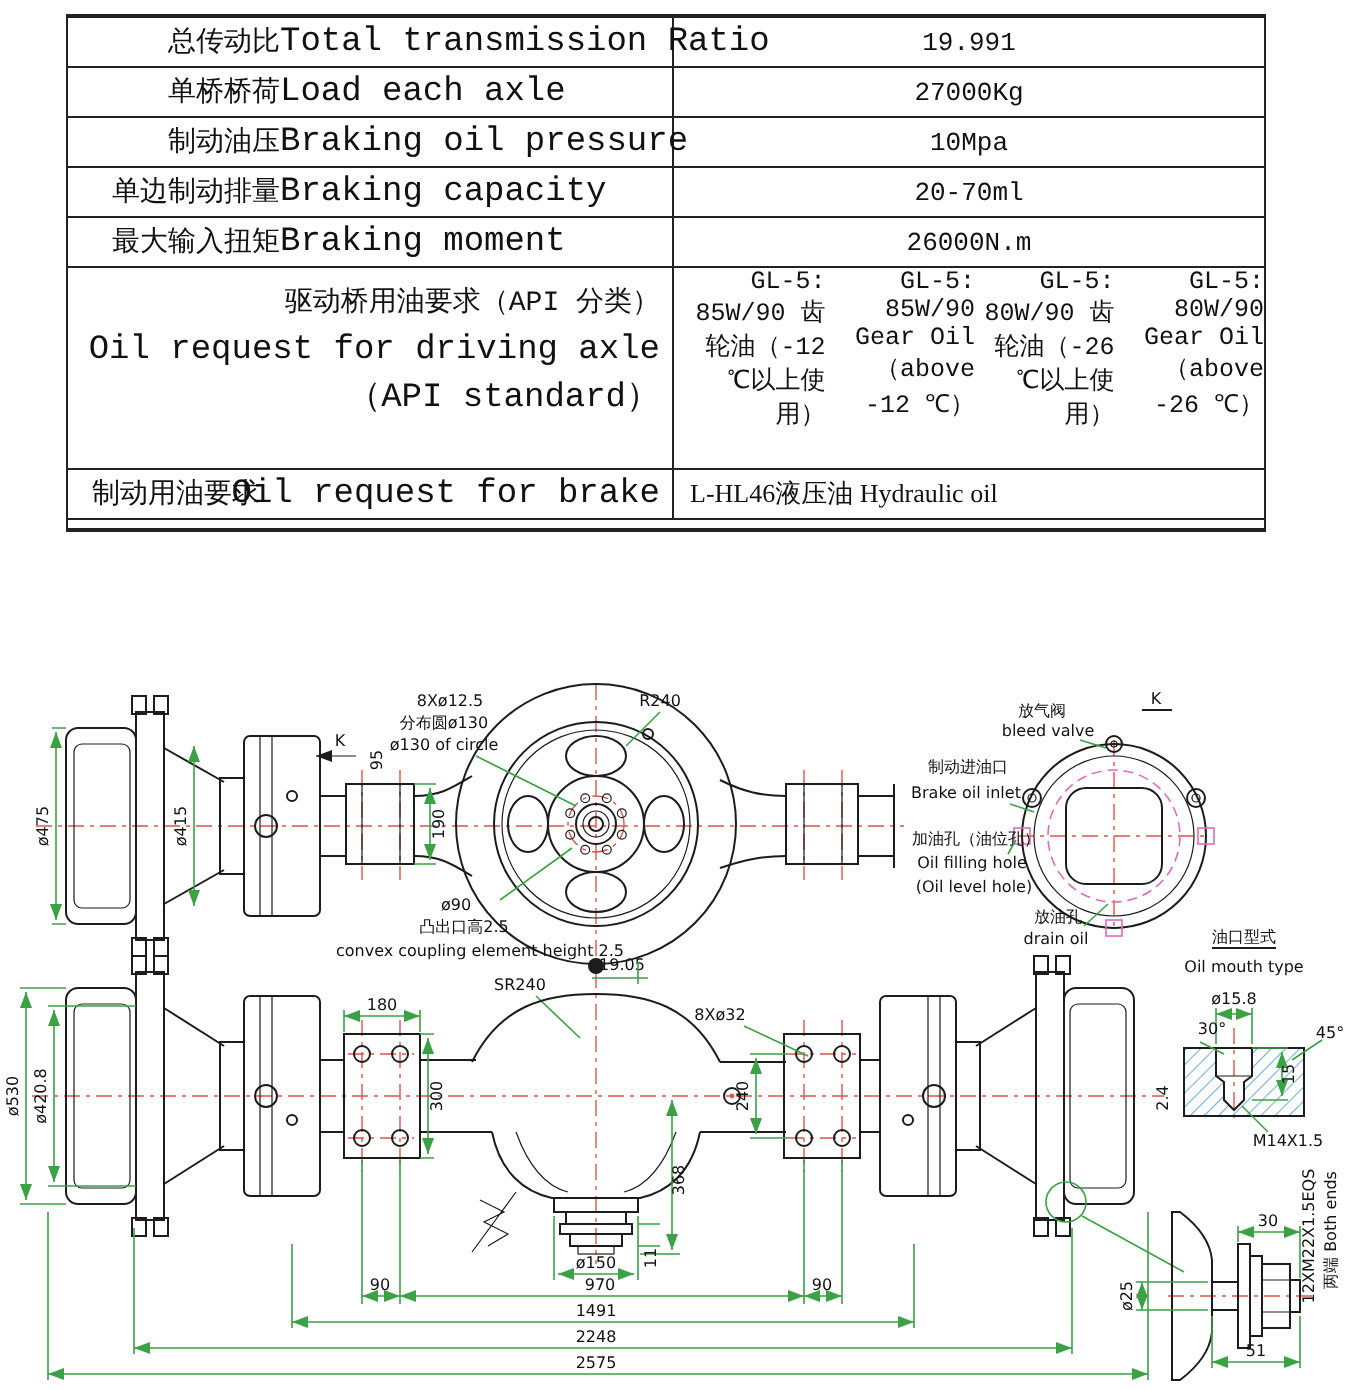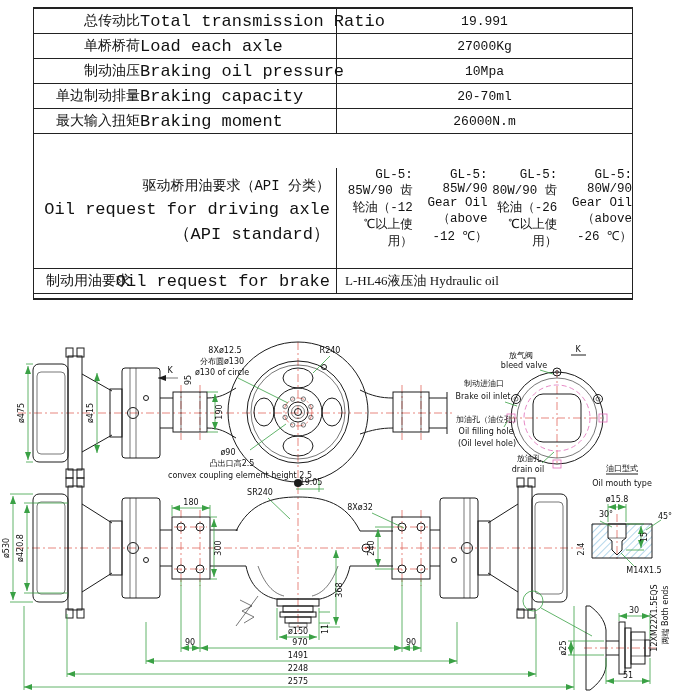--- a/index.html
+++ b/index.html
@@ -4,21 +4,21 @@
 <title>Drive Axle Sheet</title>
 <style>
   html,body{margin:0;padding:0;background:#e8e8e8;}
   .page{position:relative;width:677px;height:695px;background:#ffffff;overflow:hidden;
         font-family:"Liberation Mono","DejaVu Sans Mono",monospace;color:#111;}
   
   .spec{position:absolute;left:33px;top:7px;width:600px;box-sizing:border-box;
         border-top:2px solid #222;border-bottom:2px solid #222;
         border-left:1px solid #222;border-right:1px solid #222;padding-bottom:4px;}
   .srow{display:flex;border-bottom:1px solid #222;height:24px;text-align:right;}
-  .srow.big{height:100px;margin-top:34px;}
+  .srow.big{height:100px;}
   .cl{width:303px;border-right:1px solid #222;display:flex;align-items:center;
       padding:0 6px;box-sizing:border-box;font-size:13px;white-space:nowrap;}
   .cl .zh{min-width:100px;font-size:14px;}
   .cl .en{font-size:17px;}
   .cr{flex:1;display:flex;align-items:center;justify-content:center;font-size:13px;}
   .big .cl{display:block;white-space:normal;padding-top:6px;line-height:24px;}
   .big .cl .zh{min-width:0;display:block;}
   .big .cr{flex-direction:row;align-items:flex-start;justify-content:space-evenly;
            padding-left:6px;font-size:12.5px;}
   .brake .cl{white-space:nowrap;padding-left:12px;}

